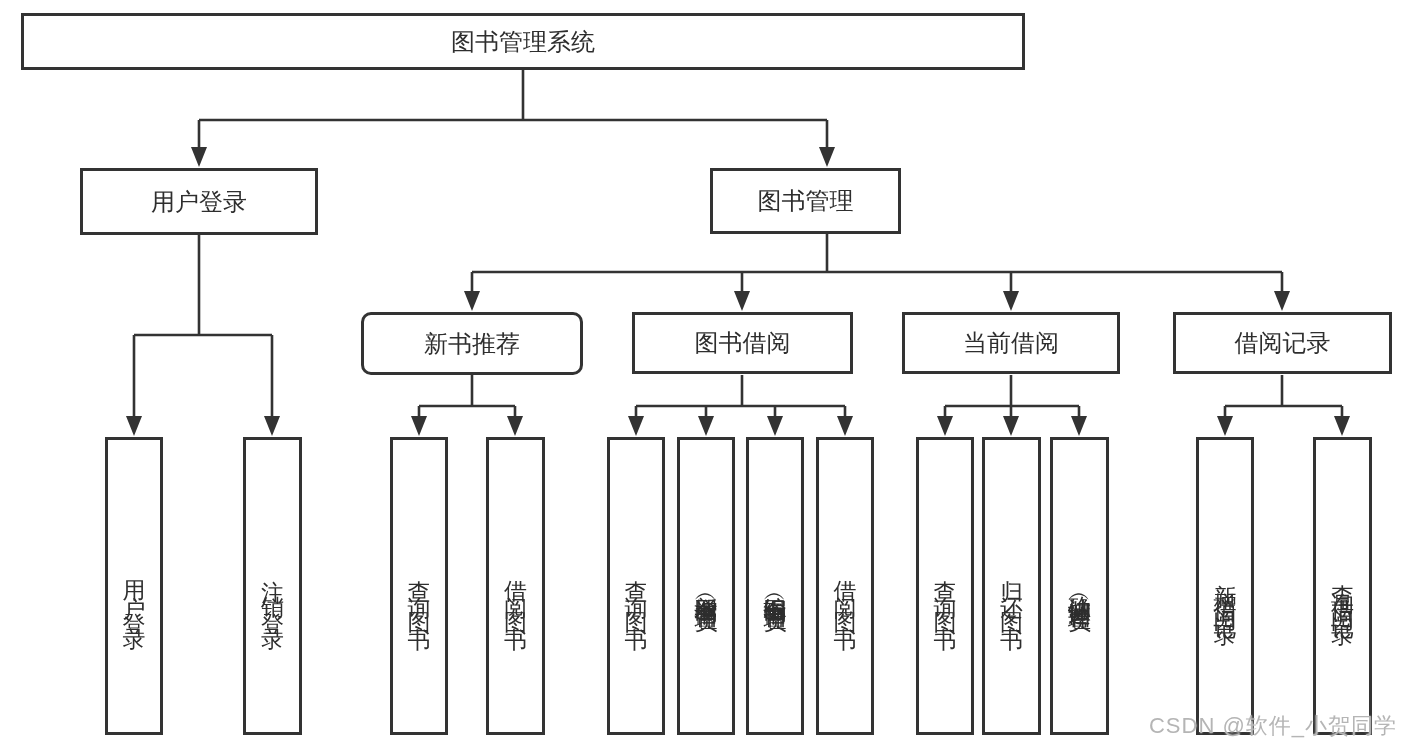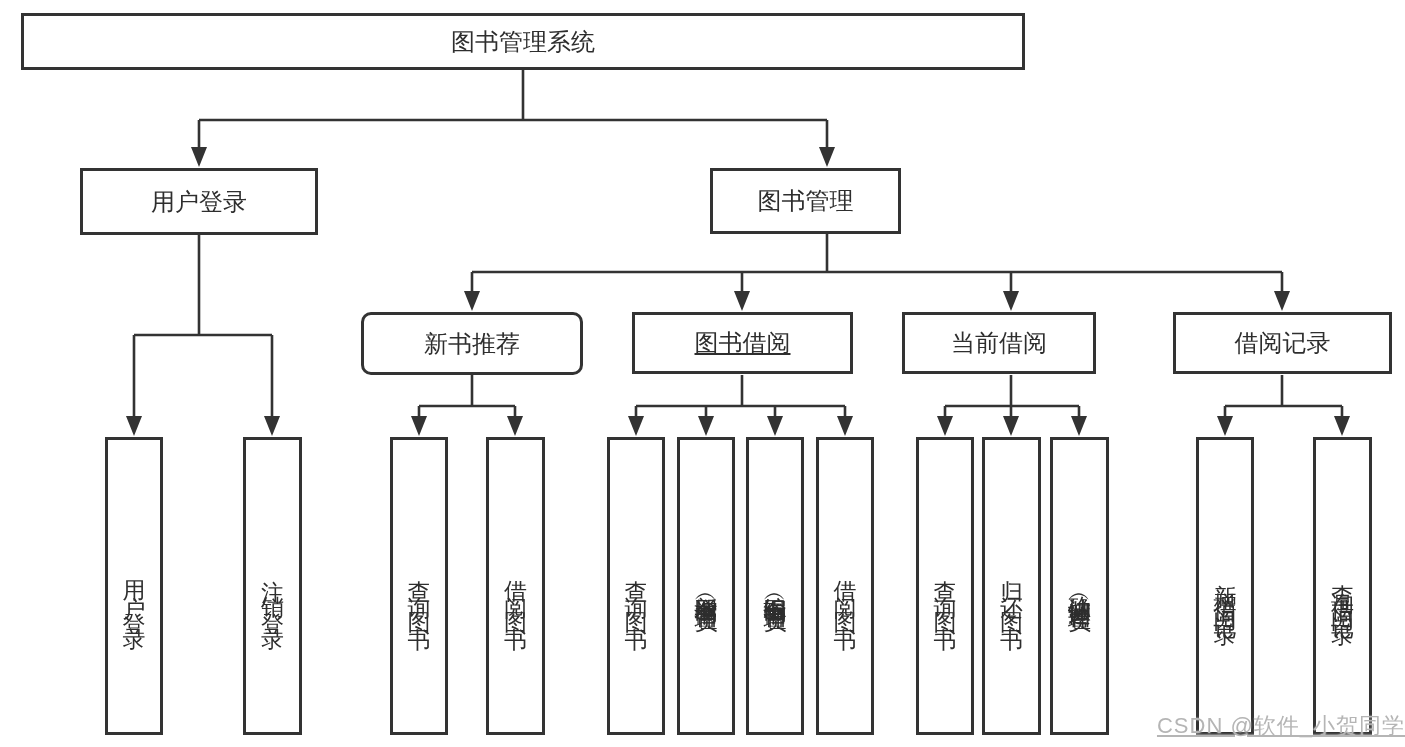--- a/index.html
+++ b/index.html
@@ -38,27 +38,26 @@
     writing-mode: vertical-rl;
     text-orientation: mixed;
     white-space: normal;
     font-size: 23px;
   }
   .leaf.sp-wide { letter-spacing: 16px; text-indent: 16px; }
   .leaf.sp-mid  { letter-spacing: 8px;  text-indent: 8px; }
   .leaf.sp-tight{ letter-spacing: 2px;  text-indent: 2px; }
   .watermark {
     position: absolute;
-    right: 0;
+    right: 8px;
     bottom: 6px;
     font-size: 22px;
     color: #b5b5b5;
     text-shadow: 0 0 2px #ffffff;
     letter-spacing: 1px;
-    text-decoration: underline;
   }
 </style>
 </head>
 <body>
 
 <div class="canvas">
 
   <svg class="connectors" viewBox="0 0 1405 747" xmlns="http://www.w3.org/2000/svg">
     <g stroke="#333333" stroke-width="2.6" fill="none">
 
@@ -105,22 +104,22 @@
       <polygon points="1342,436 1334,416 1350,416"></polygon>
     </g>
   </svg>
 
   <div class="node" style="left:21px; top:13px; width:1004px; height:57px;">图书管理系统</div>
 
   <div class="node" style="left:80px; top:168px; width:238px; height:67px;">用户登录</div>
   <div class="node" style="left:710px; top:168px; width:191px; height:66px;">图书管理</div>
 
   <div class="node" style="left:361px; top:312px; width:222px; height:63px;border-radius:10px;">新书推荐</div>
-  <div class="node" style="left:632px; top:312px; width:221px; height:62px;text-decoration:underline;">图书借阅</div>
-  <div class="node" style="left:902px; top:312px; width:194px; height:62px;">当前借阅</div>
+  <div class="node" style="left:632px; top:312px; width:221px; height:62px;">图书借阅</div>
+  <div class="node" style="left:902px; top:312px; width:218px; height:62px;">当前借阅</div>
   <div class="node" style="left:1173px; top:312px; width:219px; height:62px;">借阅记录</div>
 
   <div class="node leaf sp-wide" style="left:105px; top:437px; width:58px; height:298px;">用户登录</div>
   <div class="node leaf sp-wide" style="left:243px; top:437px; width:59px; height:298px;">注销登录</div>
 
   <div class="node leaf sp-wide" style="left:390px; top:437px; width:58px; height:298px;">查询图书</div>
   <div class="node leaf sp-wide" style="left:486px; top:437px; width:59px; height:298px;">借阅图书</div>
 
   <div class="node leaf sp-wide" style="left:607px; top:437px; width:58px; height:298px;">查询图书</div>
   <div class="node leaf sp-tight" style="left:677px; top:437px; width:58px; height:298px;">新增图书（管理员）</div>

